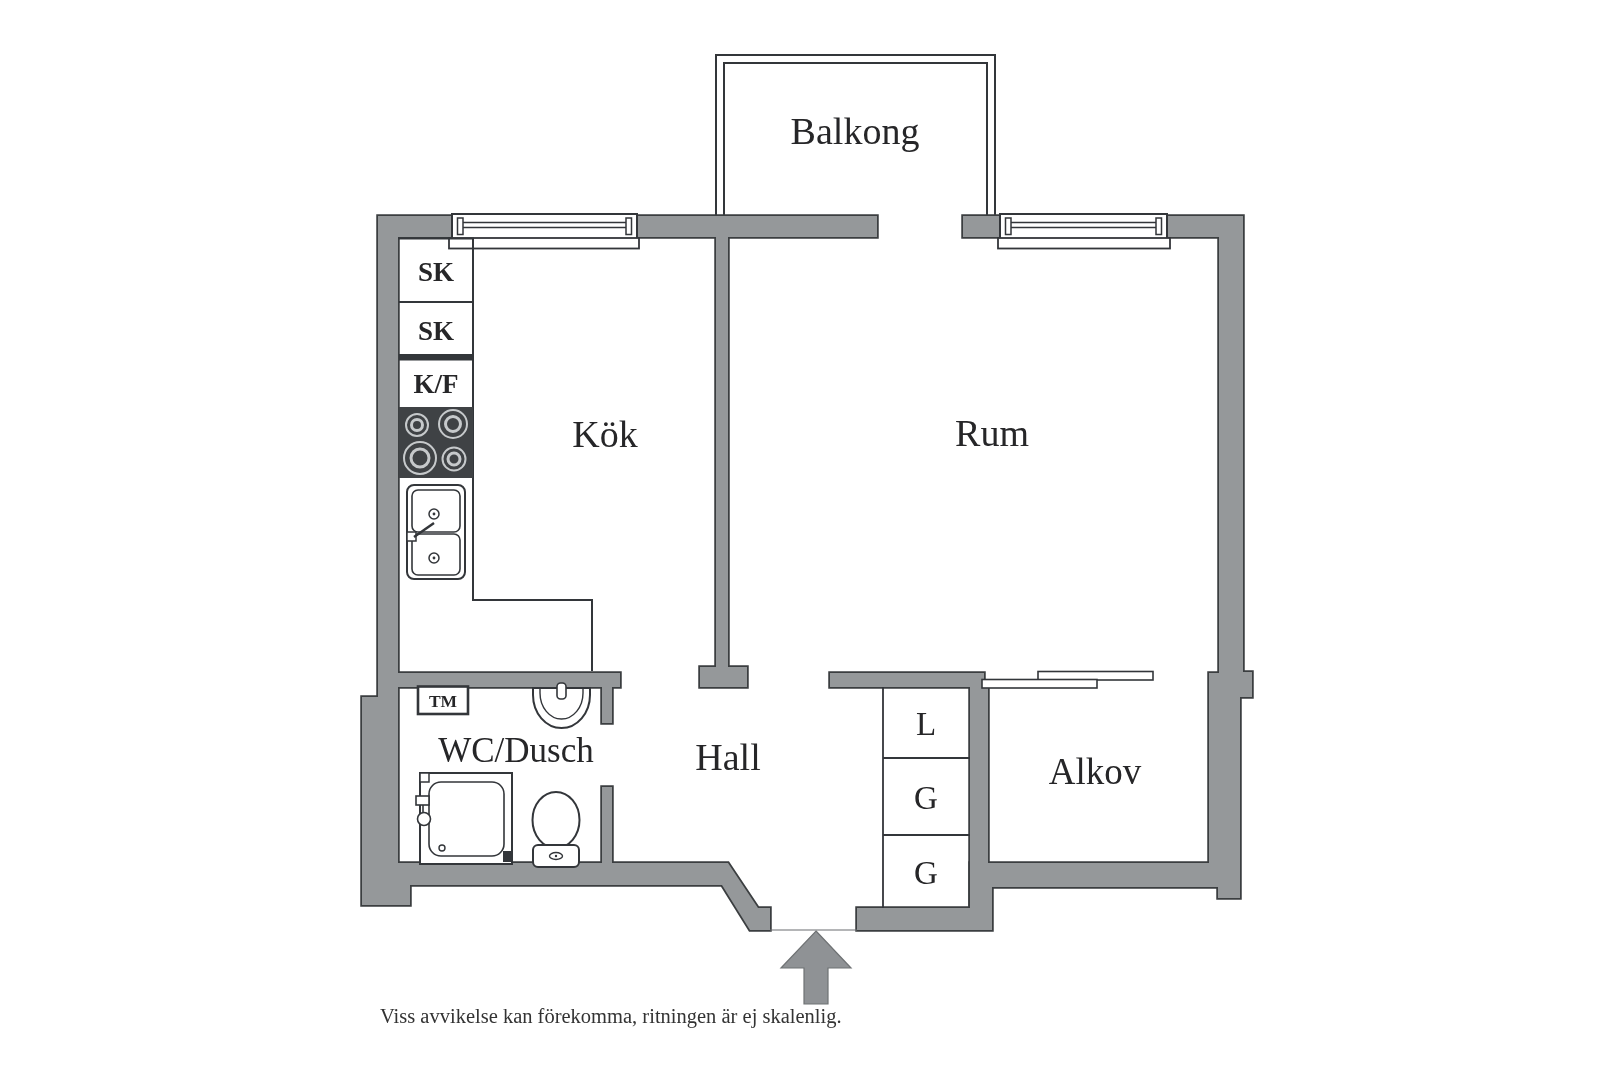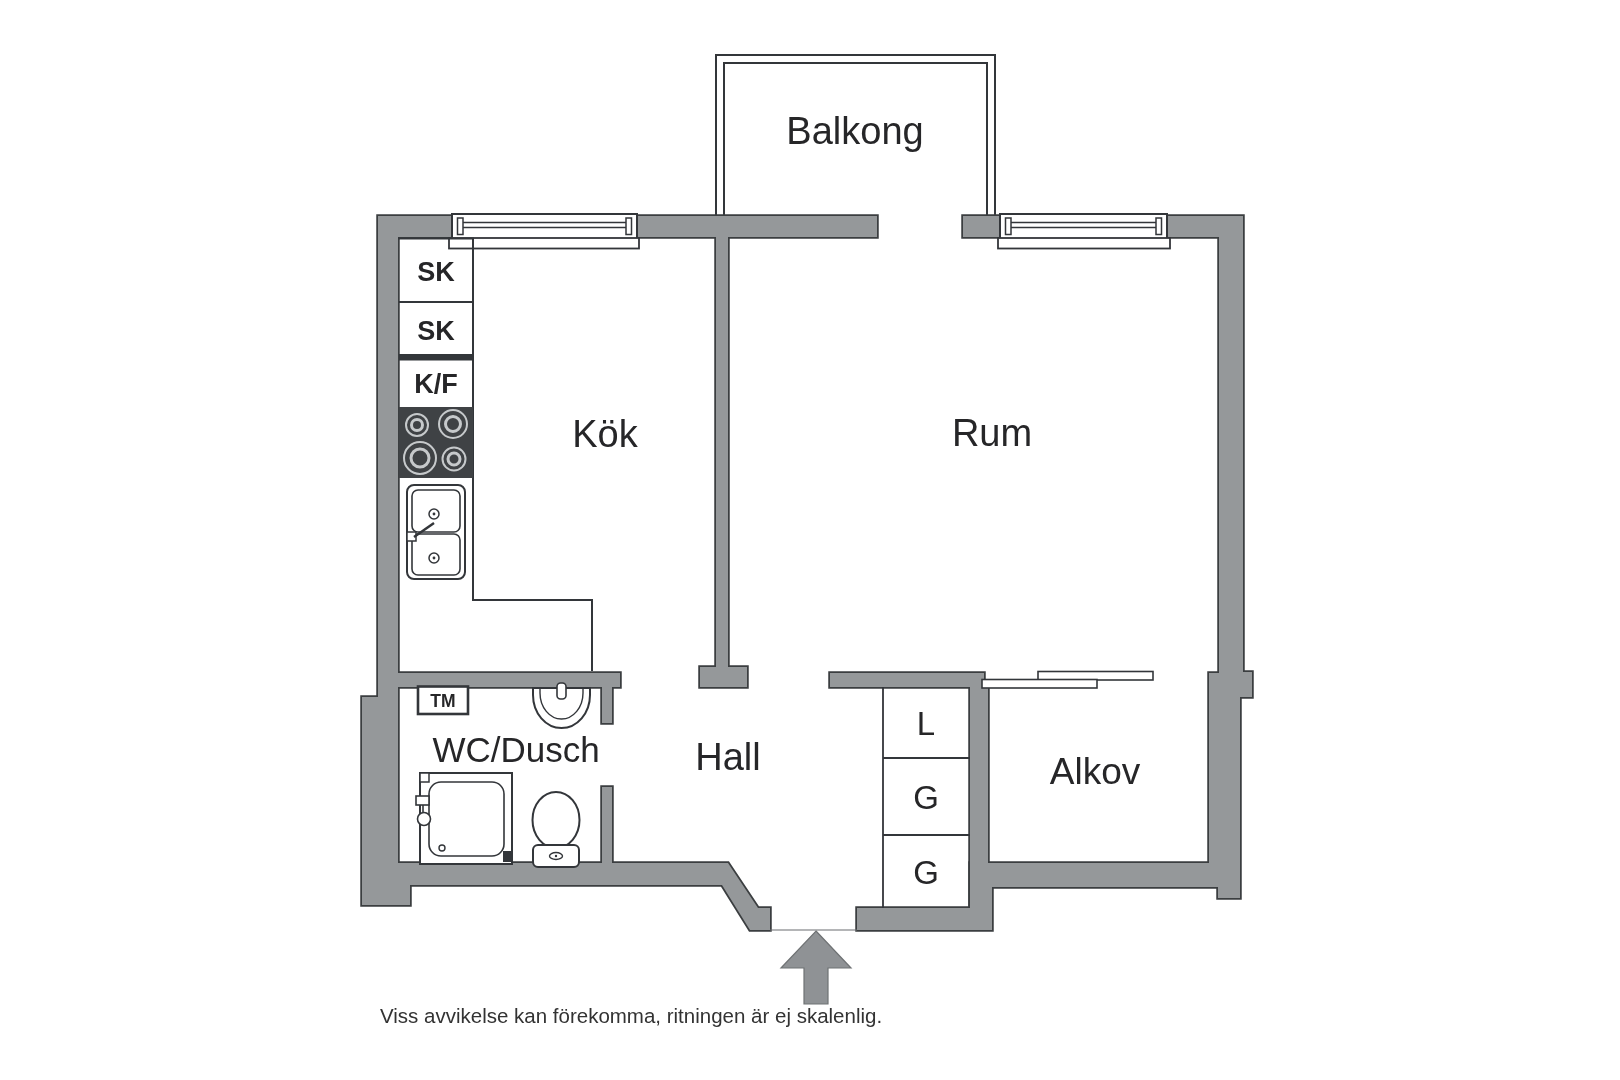--- a/index.html
+++ b/index.html
@@ -11,21 +11,21 @@
     --arrow:#8f9295;
     --text:#262628;
     --muted-text:#333333;
     --background:#ffffff;
   }
   html,body{margin:0;padding:0;background:var(--background);}
   .canvas{
     position:relative;
     width:1620px;height:1080px;
     background:var(--background);
-    font-family:Liberation Sans, sans-serif;
+    font-family:Liberation Serif, serif;
     overflow:hidden;
   }
   svg{position:absolute;left:0;top:0;}
   .wall-outline-layer path{fill:var(--wall-fill);stroke:var(--wall-outline);stroke-width:3.5;stroke-linejoin:miter;}
   .wall-fill-layer path{fill:var(--wall-fill);stroke:none;}
   .thinline{stroke:var(--line);fill:none;}
   .fixture{stroke:var(--line);fill:#ffffff;}
   text{fill:var(--text);}
   .room-label{font-size:38px;text-anchor:middle;}
   .cab-label{font-size:27px;font-weight:600;text-anchor:middle;}

